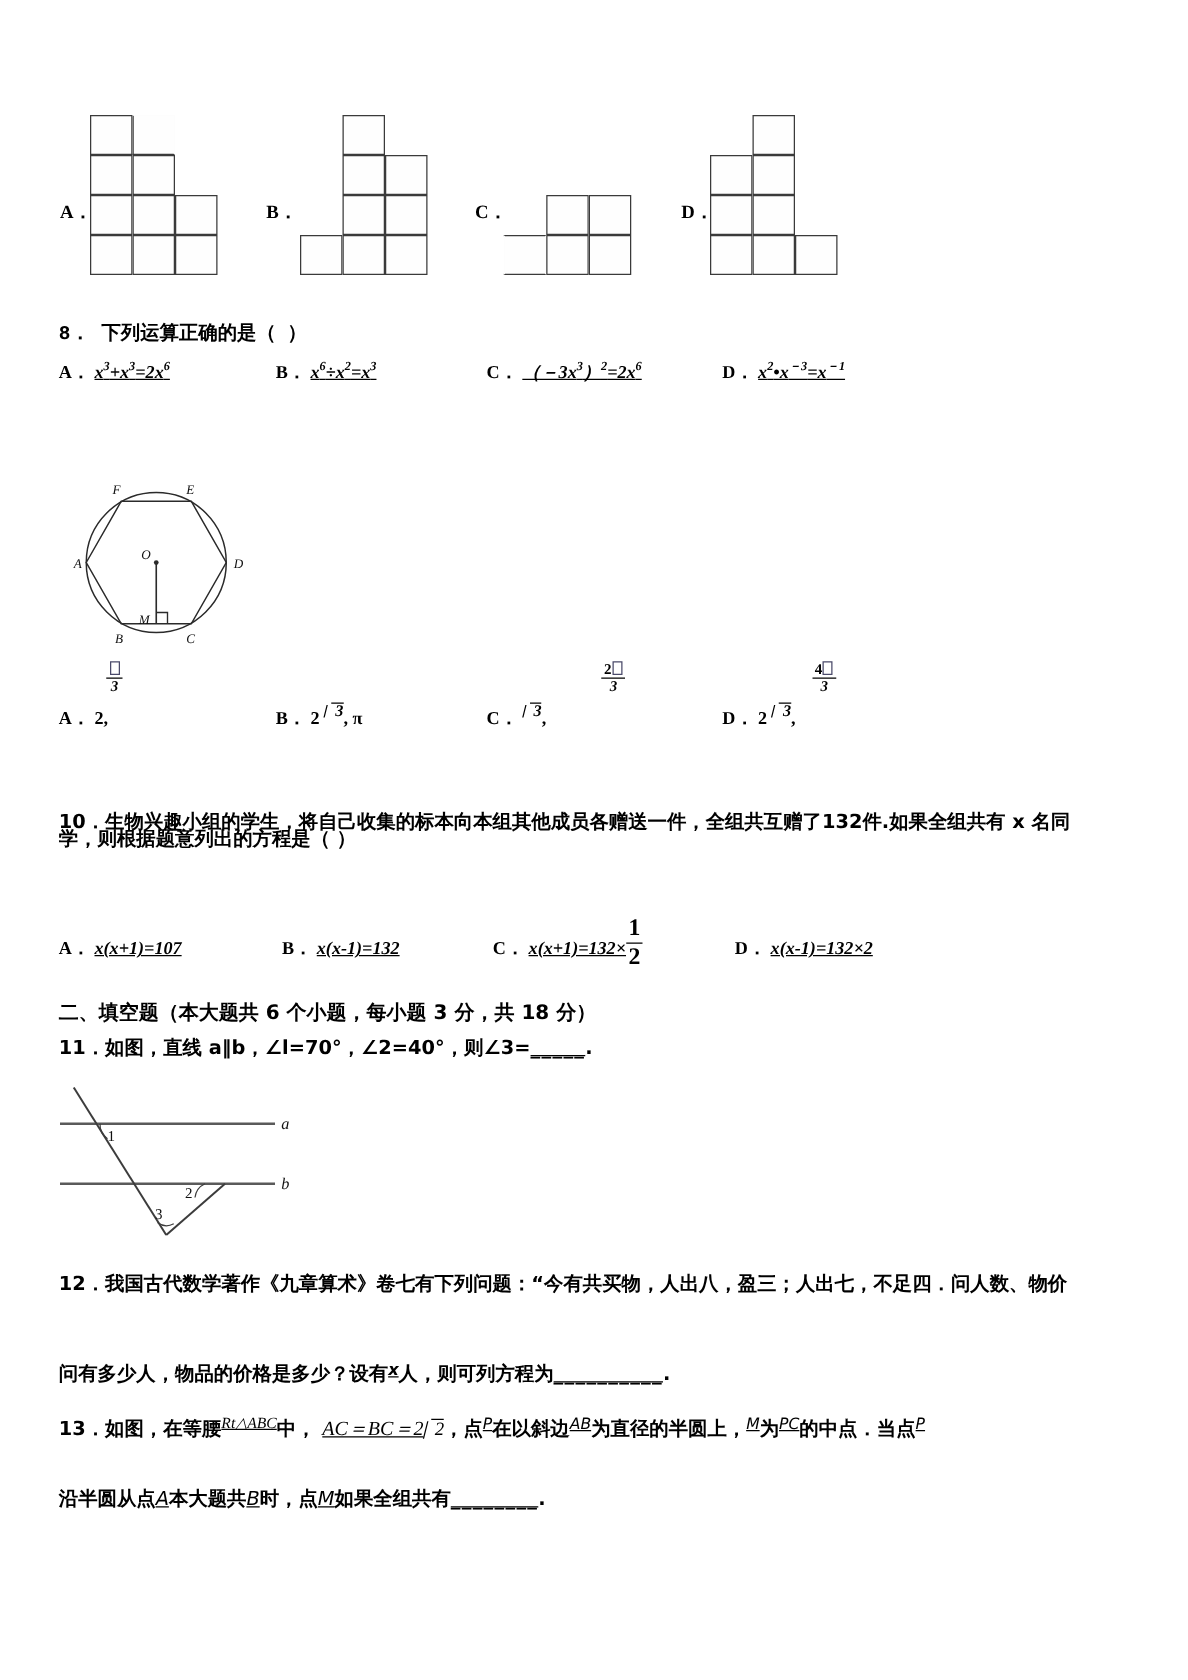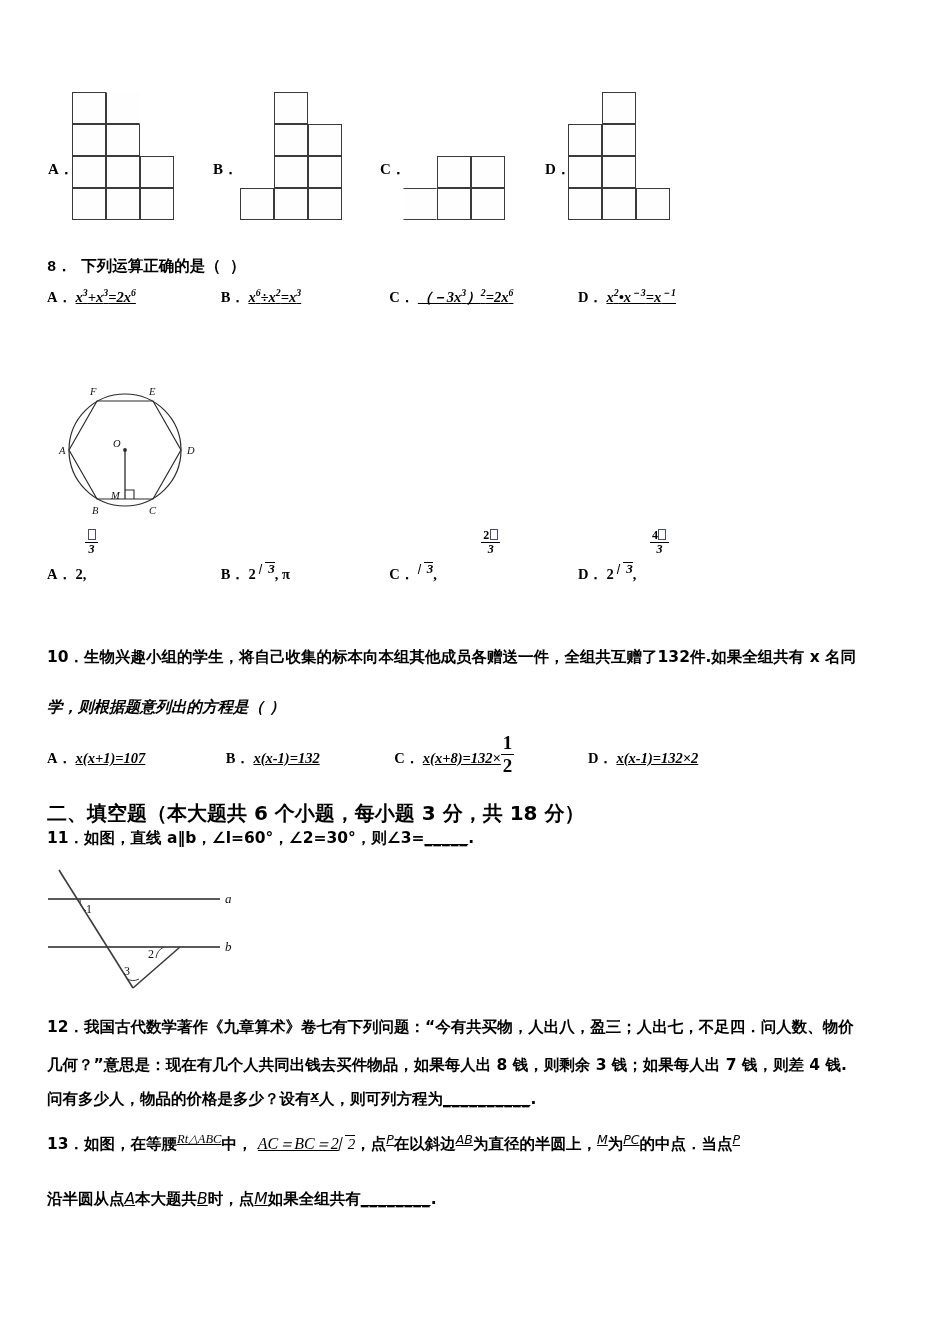--- a/index.html
+++ b/index.html
@@ -105,21 +105,21 @@
   }
 
   
   .hex-fig { position: absolute; }
 
   
   .par-fig { position: absolute; }
 
   .sec-head {
     position: absolute;
-    font-size: 20px;
+    font-size: 16px;
     font-weight: bold;
     white-space: nowrap;
   }
 </style>
 </head>
 <body>
 
 <div class="page">
 
   <div>
@@ -250,47 +250,47 @@
       <span class="frac" style="position:absolute; left:72px; top:-36px;">
         <span class="num">4<span class="tofu sm"></span></span>
         <span class="den">3</span>
       </span>
     </span>
   </div>
 
   <div class="qline cn" style="left:47px; top:646px;">
     <span>10．</span><span>生物兴趣小组的学生，将自己收集的标本向本组其他成员各赠送一件，全组共互赠了132件.如果全组共有 x 名同</span>
   </div>
-  <div class="qline cn" style="left:47px; top:696px;font-style:italic;">
+  <div class="qline cn" style="left:47px; top:660px;">
     <span>学，则根据题意列出的方程是（ ）</span>
   </div>
 
   <div class="opts" style="left:47px; top:738px;">
     <span class="opt" style="width:175px;">
       <span>A．</span>
       <span class="italic">x(x+1)=107</span>
     </span>
     <span class="opt" style="width:165px;">
       <span>B．</span>
       <span class="italic">x(x-1)=132</span>
     </span>
     <span class="opt" style="width:190px;">
       <span>C．</span>
-      <span class="italic">x(x+8)=132×</span><span class="frac big"><span class="num">1</span><span class="den">2</span></span>
+      <span class="italic">x(x+1)=132×</span><span class="frac big"><span class="num">1</span><span class="den">2</span></span>
     </span>
     <span class="opt">
       <span>D．</span>
       <span class="italic">x(x-1)=132×2</span>
     </span>
   </div>
 
   <div class="sec-head cn" style="left:47px; top:800px;">二、填空题（本大题共 6 个小题，每小题 3 分，共 18 分）</div>
 
   <div class="qline cn" style="left:47px; top:827px;">
-    <span>11．</span><span>如图，直线 a‖b，∠l=60°，∠2=30°，则∠3=</span><span class="blank-u">_____</span><span>.</span>
+    <span>11．</span><span>如图，直线 a‖b，∠l=70°，∠2=40°，则∠3=</span><span class="blank-u">_____</span><span>.</span>
   </div>
 
   <div class="par-fig" style="left:42px; top:868px; width:240px; height:135px;">
     <svg width="240" height="135" viewBox="0 0 240 135">
       <line x1="6" y1="31" x2="178" y2="31" stroke="#5a5a5a" stroke-width="2.1"></line>
       <line x1="6" y1="79" x2="178" y2="79" stroke="#5a5a5a" stroke-width="2.1"></line>
       <line x1="17" y1="2" x2="91" y2="120" stroke="#3c3c3c" stroke-width="1.6"></line>
       <line x1="91" y1="120" x2="138" y2="79" stroke="#3c3c3c" stroke-width="1.6"></line>
       <path d="M 38,31 A 14,14 0 0 0 44,43" fill="none" stroke="#3c3c3c" stroke-width="1"></path>
       <path d="M 122,79 A 14,14 0 0 0 114,90" fill="none" stroke="#3c3c3c" stroke-width="1"></path>
@@ -299,23 +299,20 @@
       <text x="106" y="90" font-family="Liberation Serif, serif" font-size="12" fill="#111">2</text>
       <text x="82" y="107" font-family="Liberation Serif, serif" font-size="12" fill="#111">3</text>
       <text x="183" y="35" font-family="Liberation Serif, serif" font-size="13" font-style="italic" fill="#111">a</text>
       <text x="183" y="83" font-family="Liberation Serif, serif" font-size="13" font-style="italic" fill="#111">b</text>
     </svg>
   </div>
 
   <div class="qline cn" style="left:47px; top:1016px;">
     <span>12．</span><span>我国古代数学著作《九章算术》卷七有下列问题：“今有共买物，人出八，盈三；人出七，不足四．问人数、物价</span>
   </div>
-  <div class="qline cn" style="left:47px; top:1054px;">
-    <span>几何？”意思是：现在有几个人共同出钱去买件物品，如果每人出 8 钱，则剩余 3 钱；如果每人出 7 钱，则差 4 钱.</span>
-  </div>
   <div class="qline cn" style="left:47px; top:1088px;">
     <span>问有多少人，物品的价格是多少？设有</span><span class="italic" style="font-size:13px; position:relative; top:-4px;">x</span><span>人，则可列方程为</span><span class="blank-u">__________</span><span>.</span>
   </div>
 
   <div class="qline cn" style="left:47px; top:1132px;">
     <span>13．</span><span>如图，在等腰</span><span class="italic" style="font-size:12.5px; position:relative; top:-6px; font-family:'Liberation Serif',serif; font-weight:normal;">Rt△ABC</span><span>中，</span>
     <span class="italic" style="font-family:'Liberation Serif',serif; font-weight:normal; font-size:16px;"><span>AC＝BC＝2</span><span class="sqrt" style="font-size:15px;">2</span></span><span>，点</span><span class="italic" style="font-size:12.5px; position:relative; top:-5px; font-weight:normal;">P</span><span>在以斜边</span><span class="italic" style="font-size:12.5px; position:relative; top:-5px; font-weight:normal;">AB</span><span>为直径的半圆上，</span><span class="italic" style="font-size:12.5px; position:relative; top:-5px; font-weight:normal;">M</span><span>为</span><span class="italic" style="font-size:12.5px; position:relative; top:-5px; font-weight:normal;">PC</span><span>的中点．当点</span><span class="italic" style="font-size:12.5px; position:relative; top:-5px; font-weight:normal;">P</span>
   </div>
   <div class="qline cn" style="left:47px; top:1188px;">
     <span>沿半圆从点</span><span class="italic" style="font-weight:normal;">A</span><span>本大题共</span><span class="italic" style="font-weight:normal;">B</span><span>时，点</span><span class="italic" style="font-weight:normal;">M</span><span>如果全组共有</span><span class="blank-u">________</span><span>.</span>

